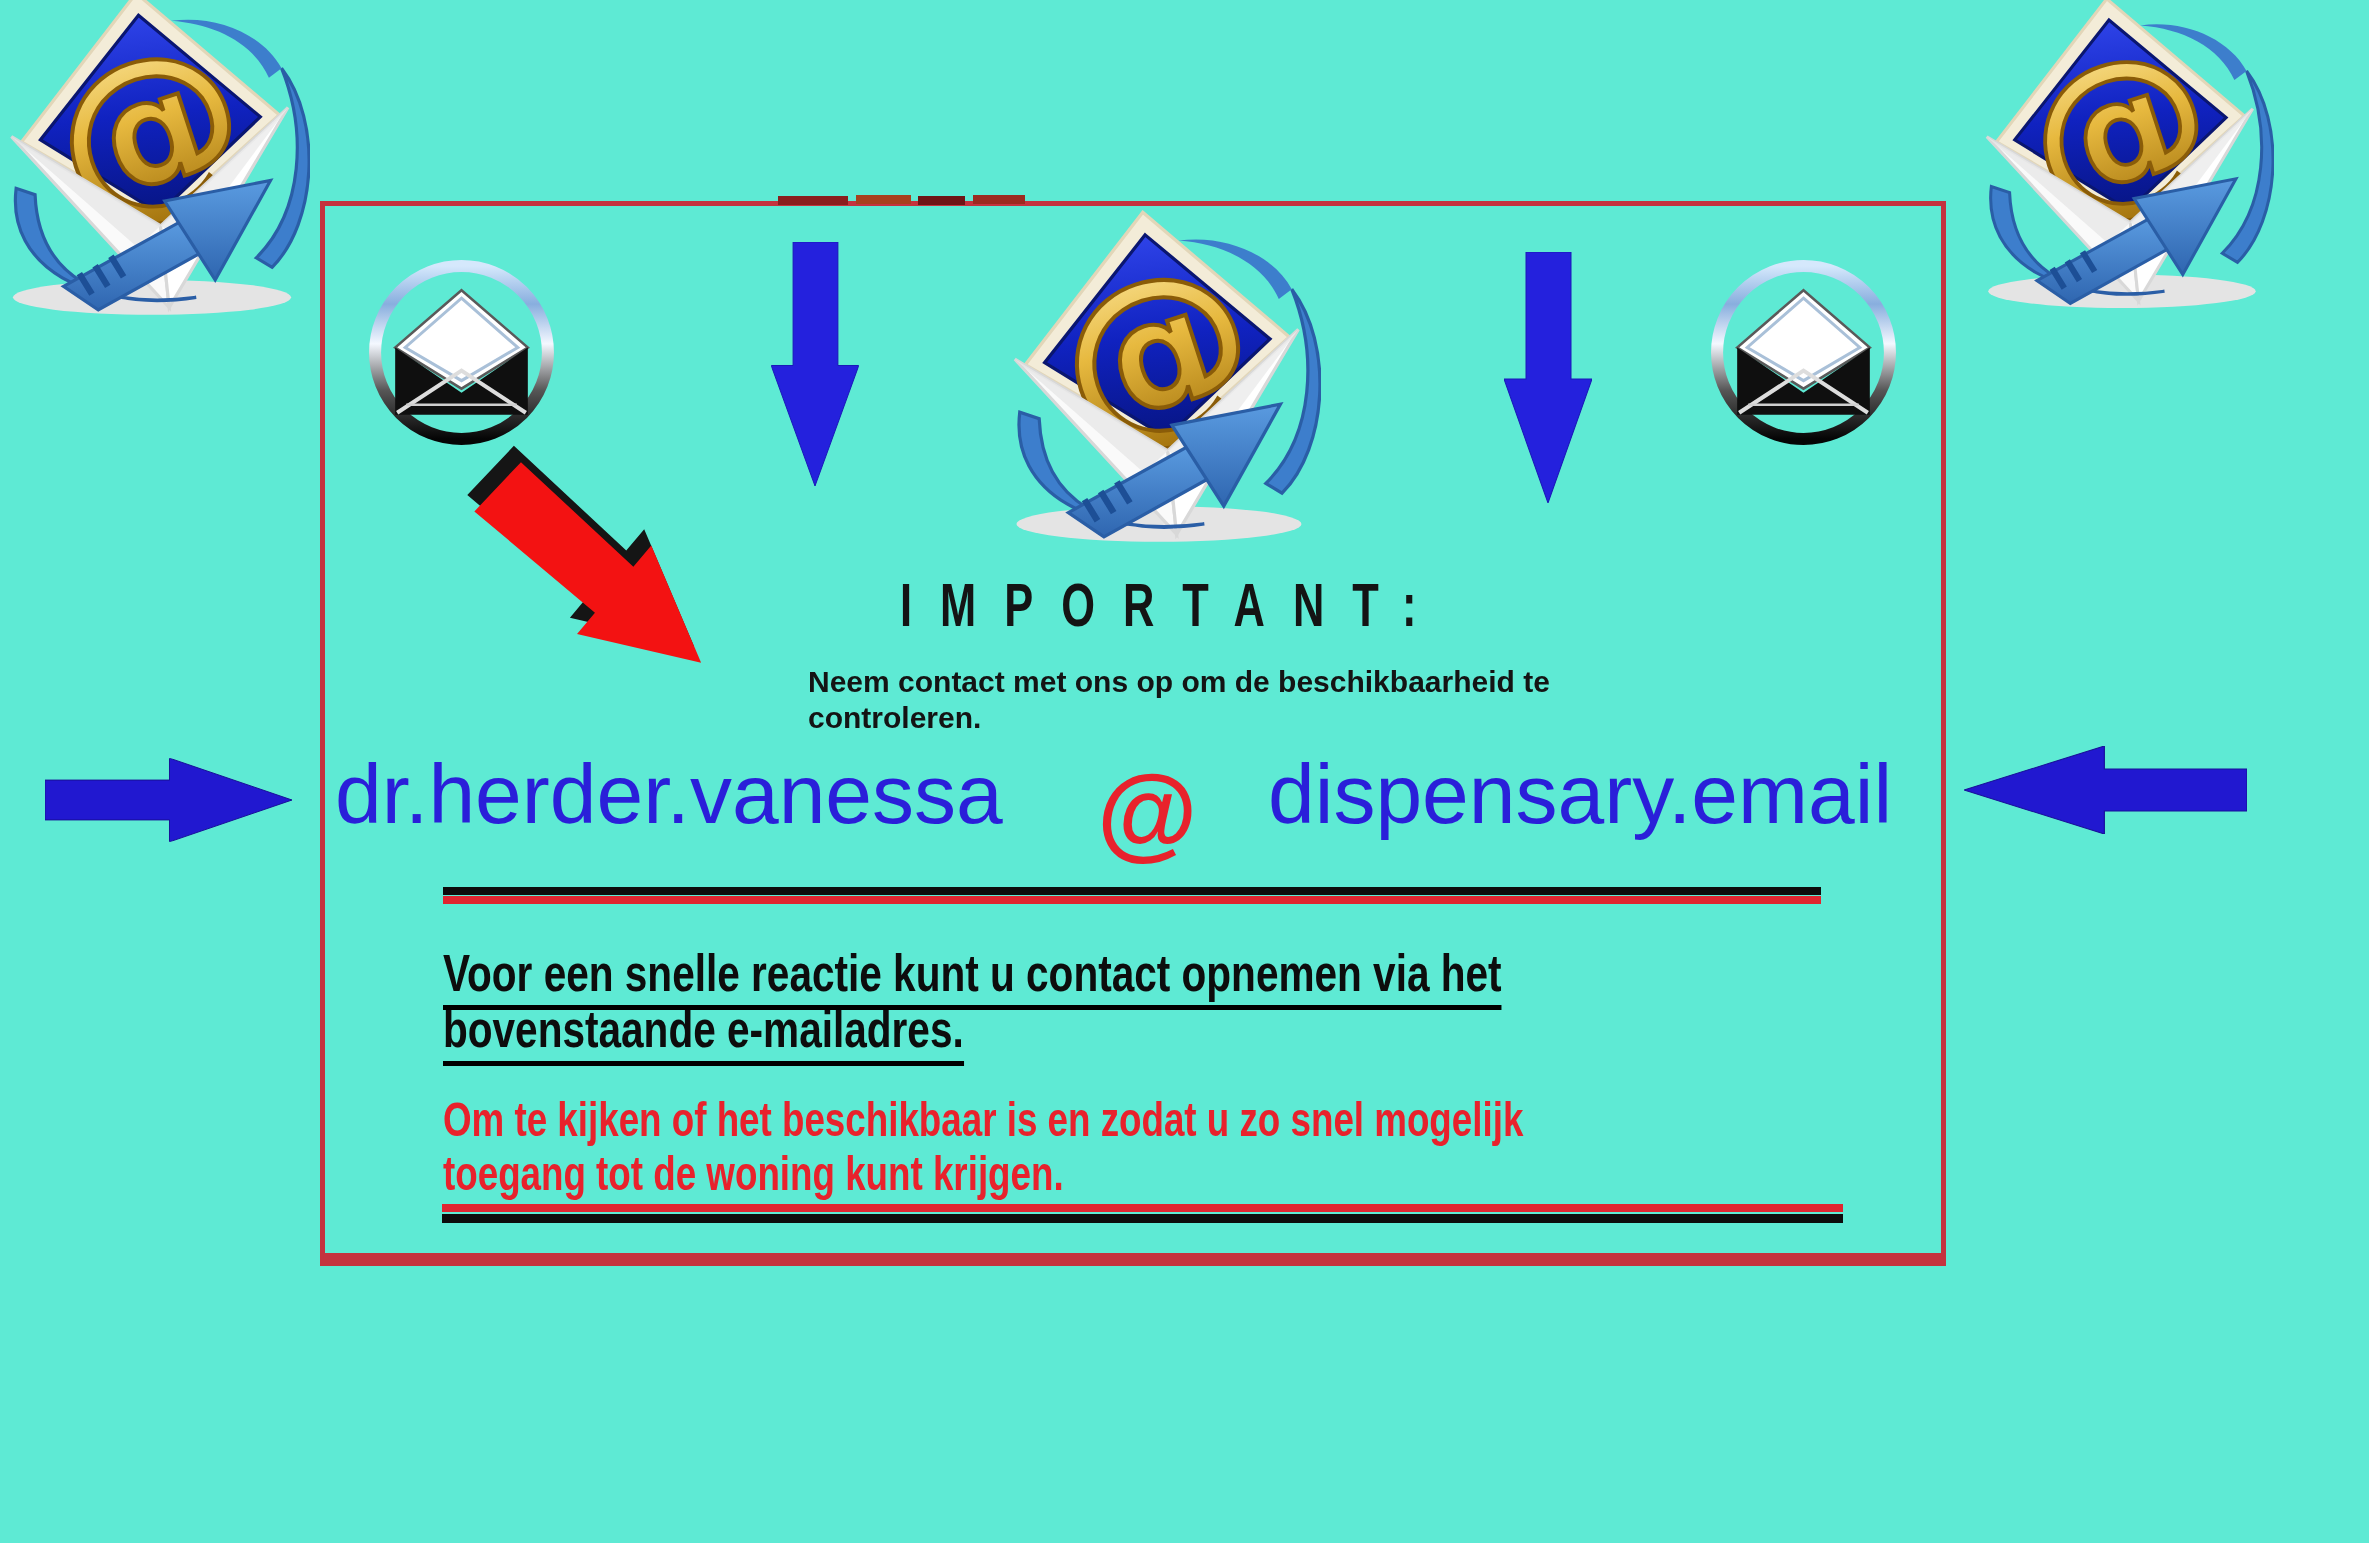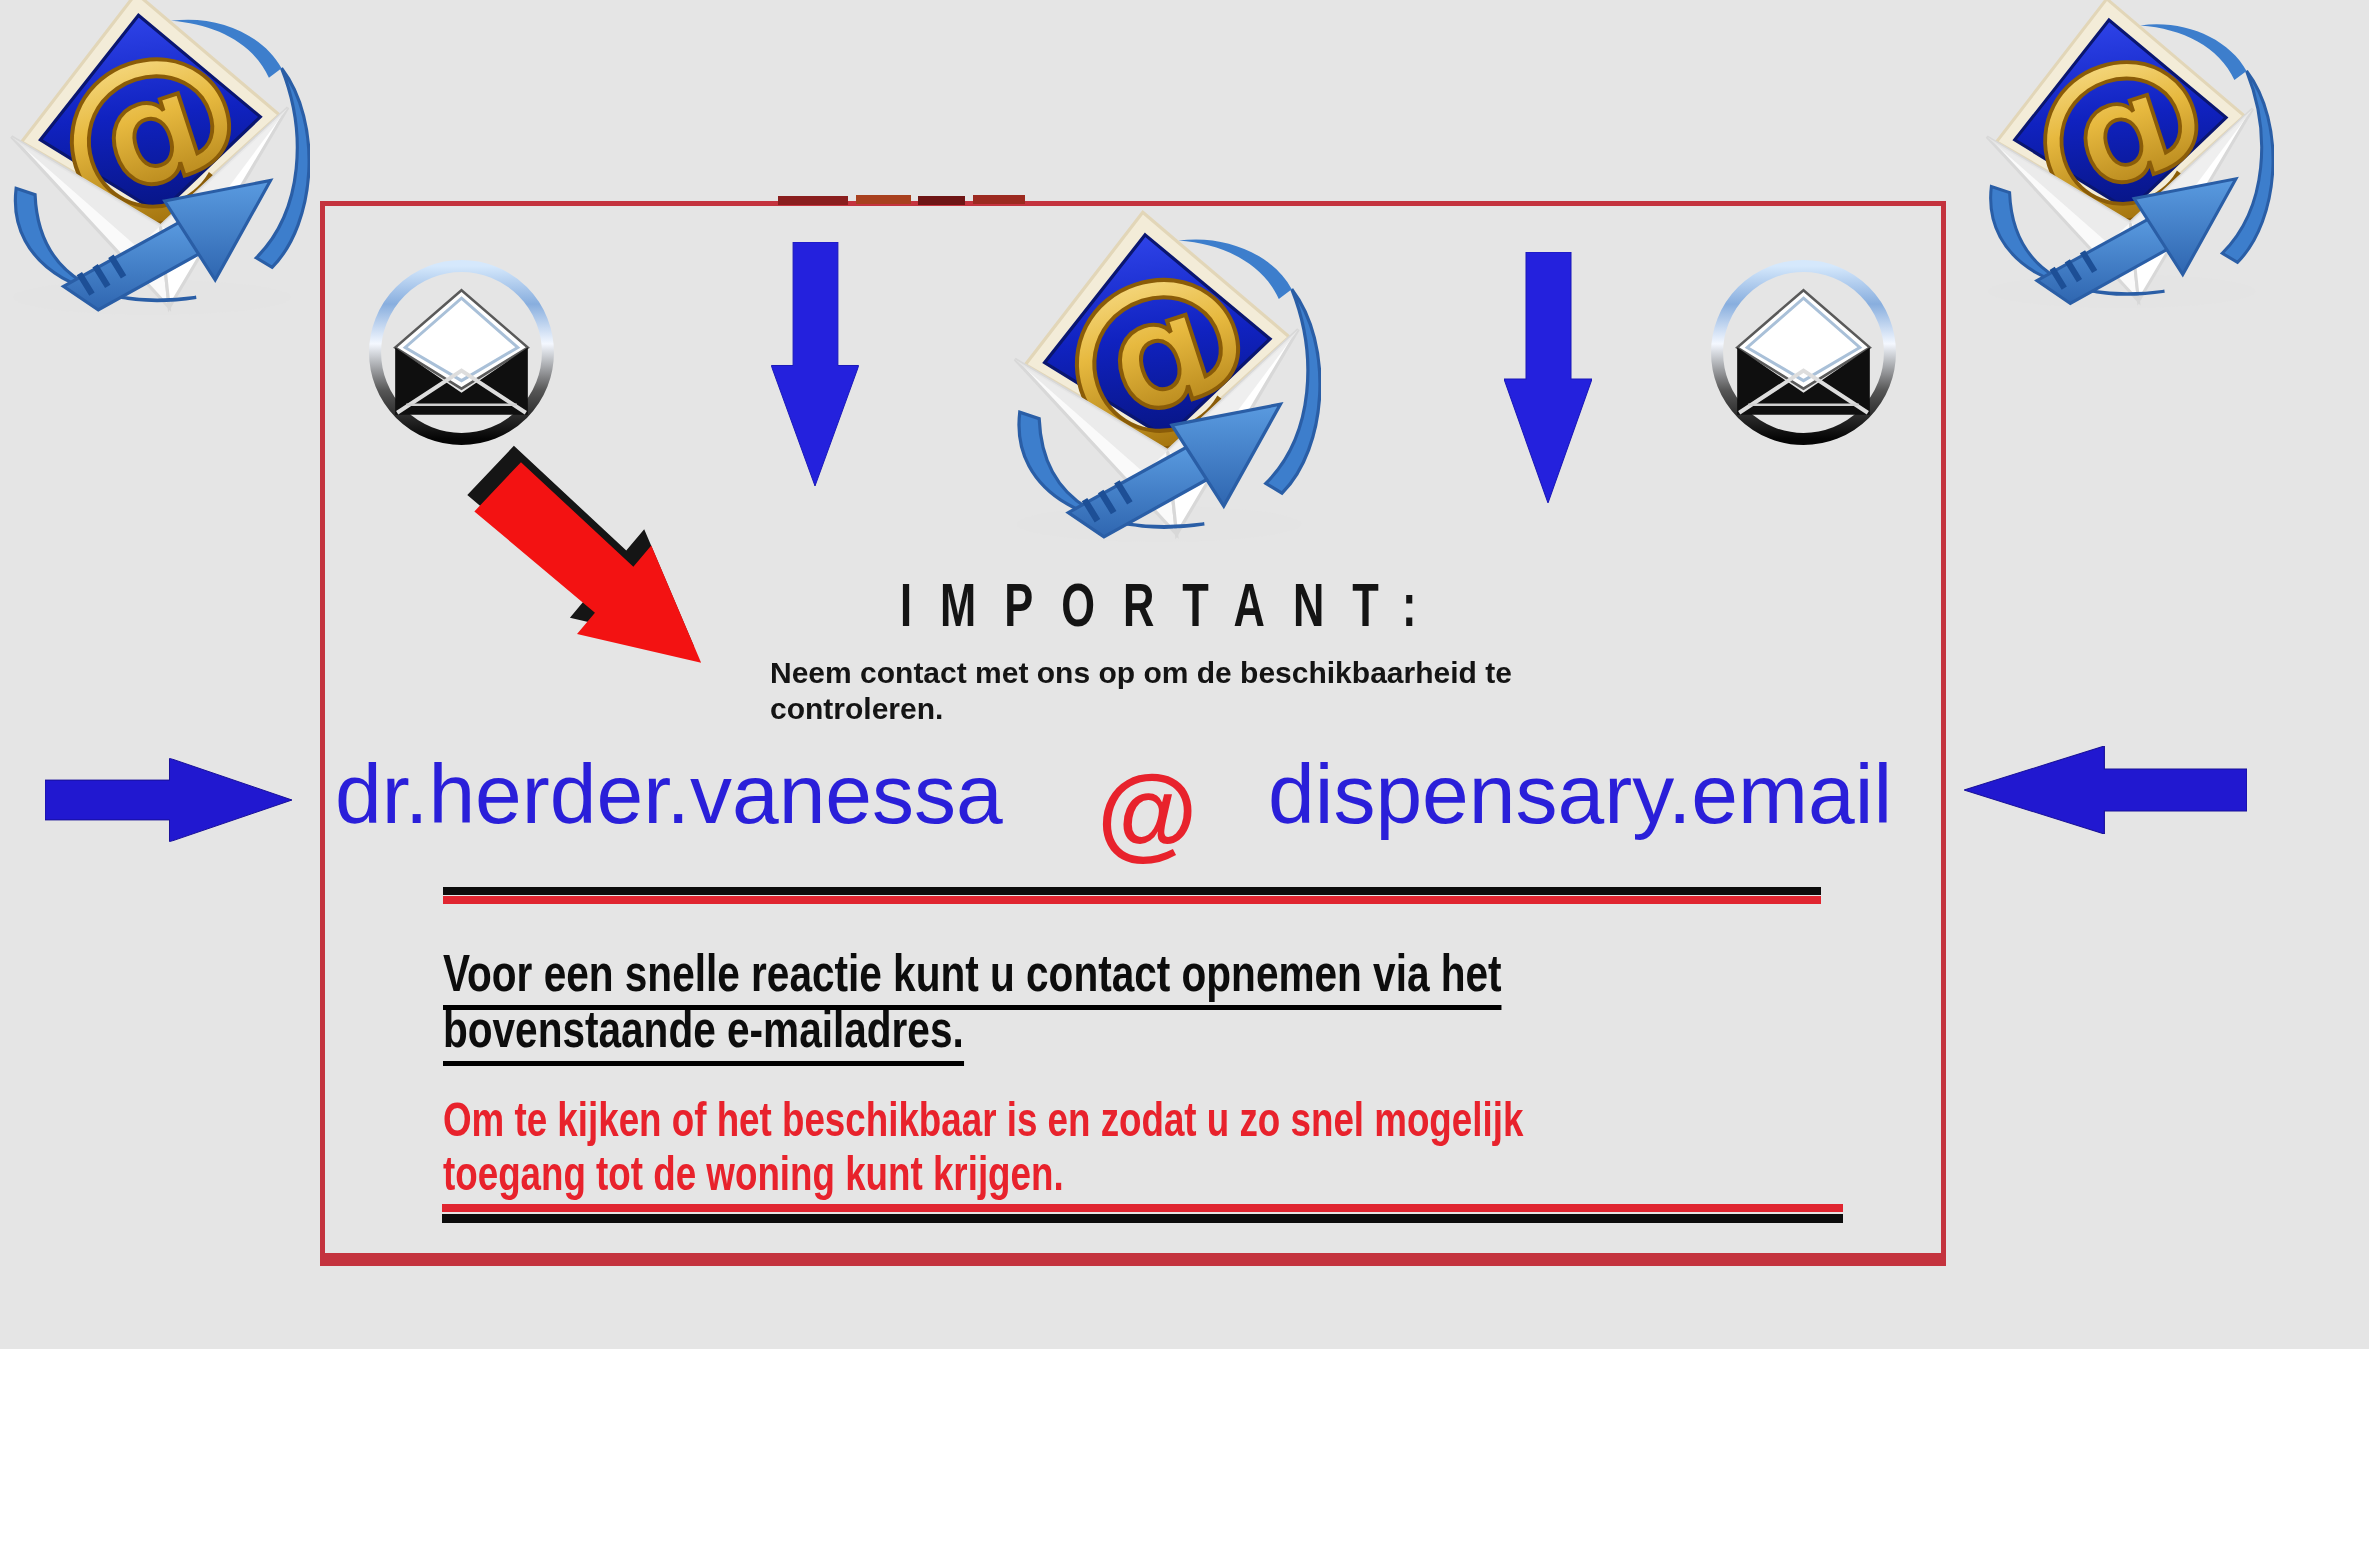--- a/index.html
+++ b/index.html
@@ -1,36 +1,36 @@
 <!DOCTYPE html>
 <html><head>
 <meta charset="utf-8">
 <style>
   html,body{margin:0;padding:0;background:#ffffff;}
   .canvas{
-    position:relative;width:2369px;height:1349px;overflow:hidden;background:#e5e5e5;
+    position:relative;width:2369px;height:1543px;overflow:hidden;background:#5eead4;
     font-family:"Liberation Sans",sans-serif;
     text-align:right;
   }
   .abs{position:absolute;}
   
   .notice-box{
     left:320px;top:201px;width:1626px;height:1065px;box-sizing:border-box;
     border:5px solid #c4333e;border-bottom-width:13px;background:transparent;
   }
   
   .sliver{height:9px;}
   
   .important{
     left:900px;top:574px;font-size:62px;font-weight:bold;color:#141414;
     letter-spacing:40px;white-space:nowrap;transform:scaleX(0.70);transform-origin:left top;
     line-height:1;
   }
   .note-line{
-    left:770px;font-size:30px;font-weight:bold;color:#141414;white-space:nowrap;line-height:1;
+    left:808px;font-size:30px;font-weight:bold;color:#141414;white-space:nowrap;line-height:1;margin-top:9px;
   }
   .email-local,.email-domain{
     top:752px;font-size:84px;font-weight:normal;color:#2a1fd9;white-space:nowrap;line-height:1;
   }
   .email-at{
     left:1097px;top:761px;font-size:103px;font-weight:bold;color:#e8222c;line-height:1;
   }
   .bar{height:8px;}
   .underlined-line{
     font-size:52px;font-weight:bold;color:#0d0d0d;white-space:nowrap;line-height:1;

